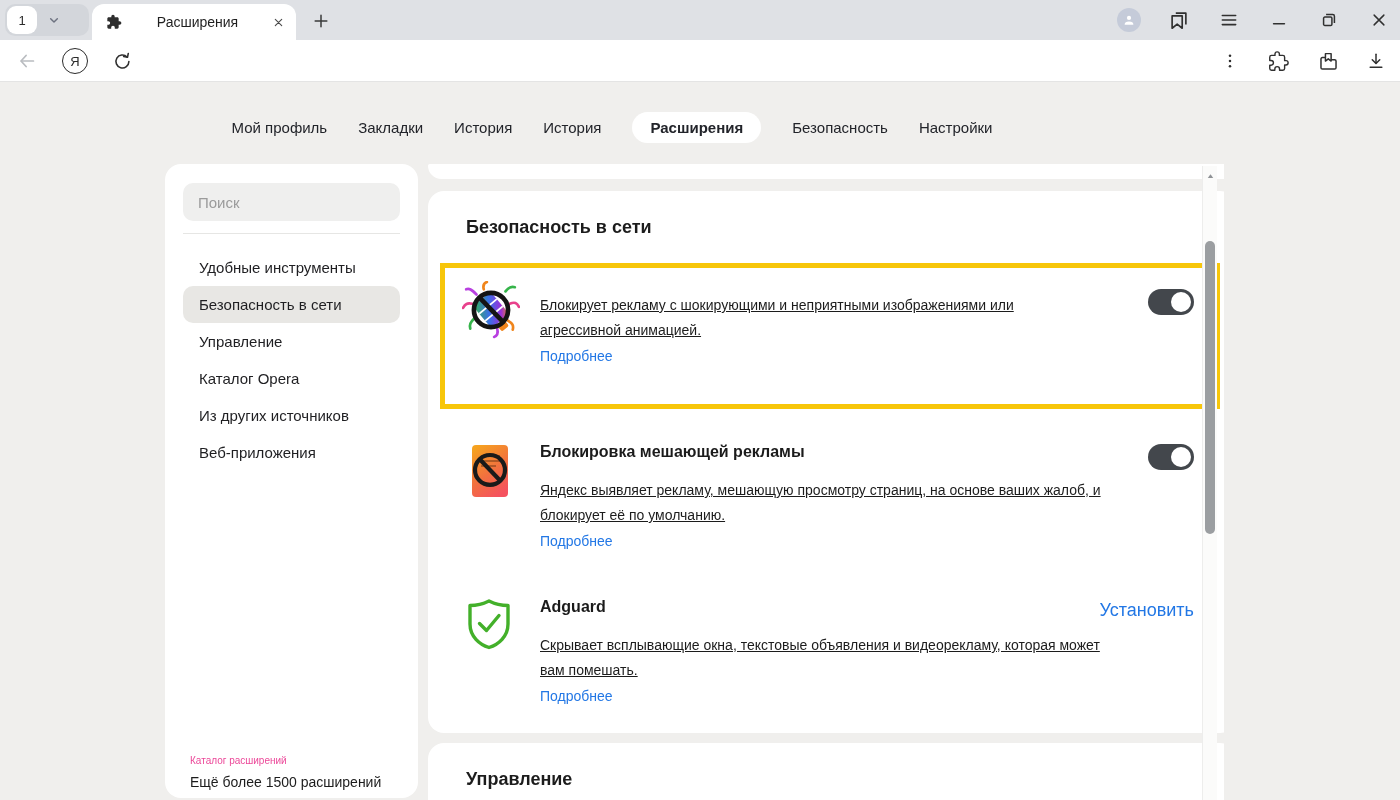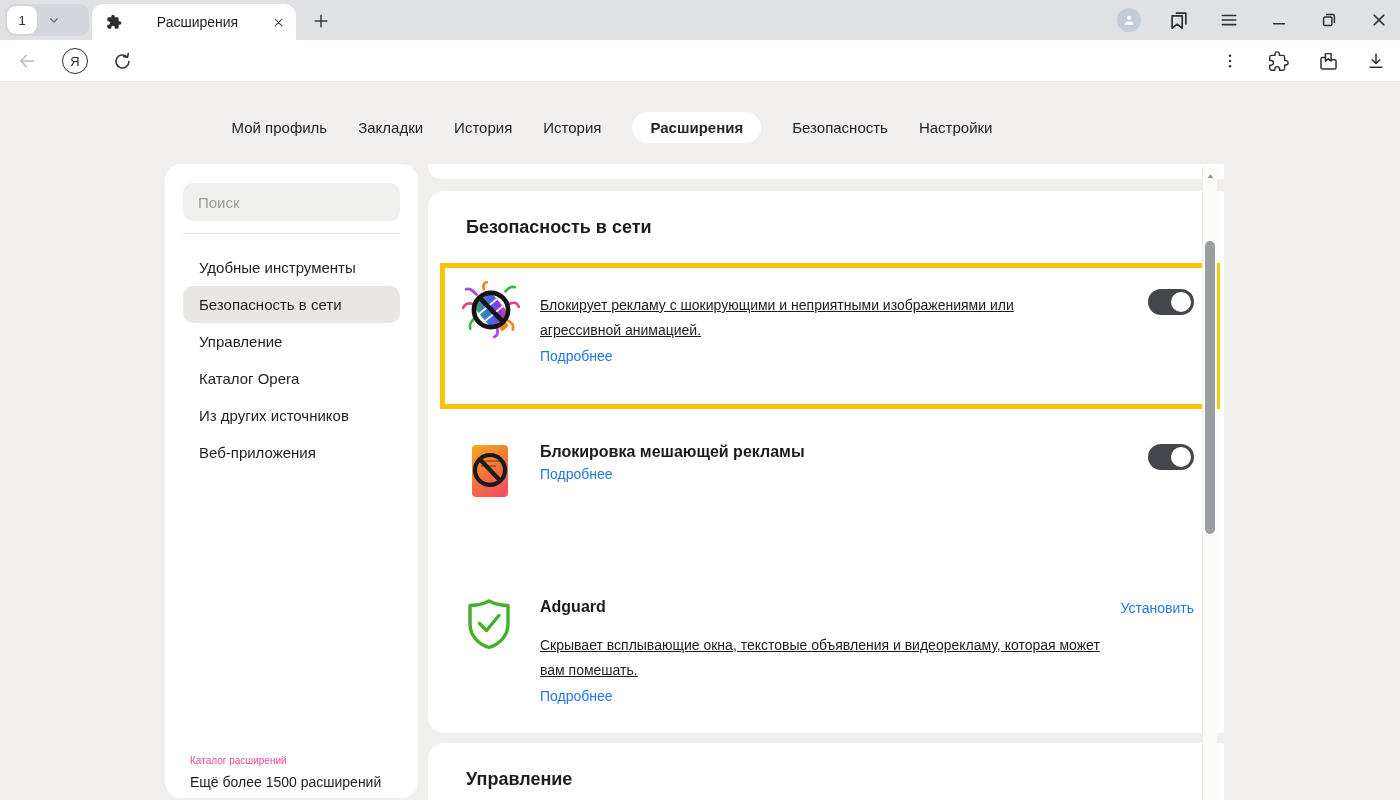--- a/index.html
+++ b/index.html
@@ -57,21 +57,21 @@
   .card-h { padding:26px 0 0 38px; font-size:18px; font-weight:700; color:#1c1c1c; }
 
   .highlight-box { position:absolute; left:12px; top:72px; width:780px; height:146px; border:5px solid #f7c60a; pointer-events:none; }
 
   .ext-row { position:absolute; left:34px; right:34px; }
   .ext-icon { position:absolute; left:0; top:0; }
   .ext-body { margin-left:78px; }
   .ext-title { font-size:16px; font-weight:700; color:#1b1b1b; }
   .ext-desc { font-size:14px; line-height:25px; color:#1c1c1c;text-decoration:underline; }
   .ext-more { display:inline-block; font-size:14px; color:#2277e5; margin-top:5px; cursor:pointer; }
-  .install-link { position:absolute; right:8px; top:4px; font-size:14px; color:#2277e5; cursor:pointer; }
+  .install-link { position:absolute; right:8px; top:4px; font-size:18px; color:#2277e5; cursor:pointer; }
 
   .toggle { position:absolute; right:8px; width:46px; height:26px; background:#43474c; border-radius:13px; cursor:pointer; }
   .toggle .knob { position:absolute; right:3px; top:3px; width:20px; height:20px; border-radius:50%; background:#ffffff; }
 
   
   .scrollbar { position:absolute; right:7px; top:83px; width:15px; height:717px; background:#fbfbfa; border-left:1px solid #ededec; }
   .scroll-up { position:absolute; top:3px; left:1px; width:13px; height:14px; display:flex; align-items:center; justify-content:center; }
   .scroll-thumb { position:absolute; left:2px; top:75px; width:10px; height:293px; background:#9b9ea1; border-radius:6px; }
 
   svg { display:block; }
@@ -290,20 +290,21 @@
             <line x1="12" y1="18" x2="31" y2="18"></line>
             <line x1="12" y1="23" x2="27" y2="23"></line>
             <line x1="14" y1="40" x2="29" y2="40"></line>
           </g>
           <circle cx="21" cy="27" r="15" fill="none" stroke="#1a1a1a" stroke-width="4.2"></circle>
           <line x1="11" y1="16.5" x2="31.5" y2="38" stroke="#1a1a1a" stroke-width="4.2"></line>
         </svg>
       </div>
       <div class="ext-body">
         <div class="ext-title" style="padding-top:2px;">Блокировка мешающей рекламы</div>
+        <div class="ext-desc" style="margin-top:17px; max-width:578px;">Яндекс выявляет рекламу, мешающую просмотру страниц, на основе ваших жалоб, и блокирует её по умолчанию.</div>
         <span class="ext-more">Подробнее</span>
       </div>
       <div class="toggle" style="top:3px;">
           <span class="knob"></span>
         </div>
     </div>
 
     <div class="ext-row" style="top:405px; height:120px;">
       <div class="ext-icon" style="left:3px; top:2px;">
         <svg width="48" height="52" viewBox="0 0 48 52">

